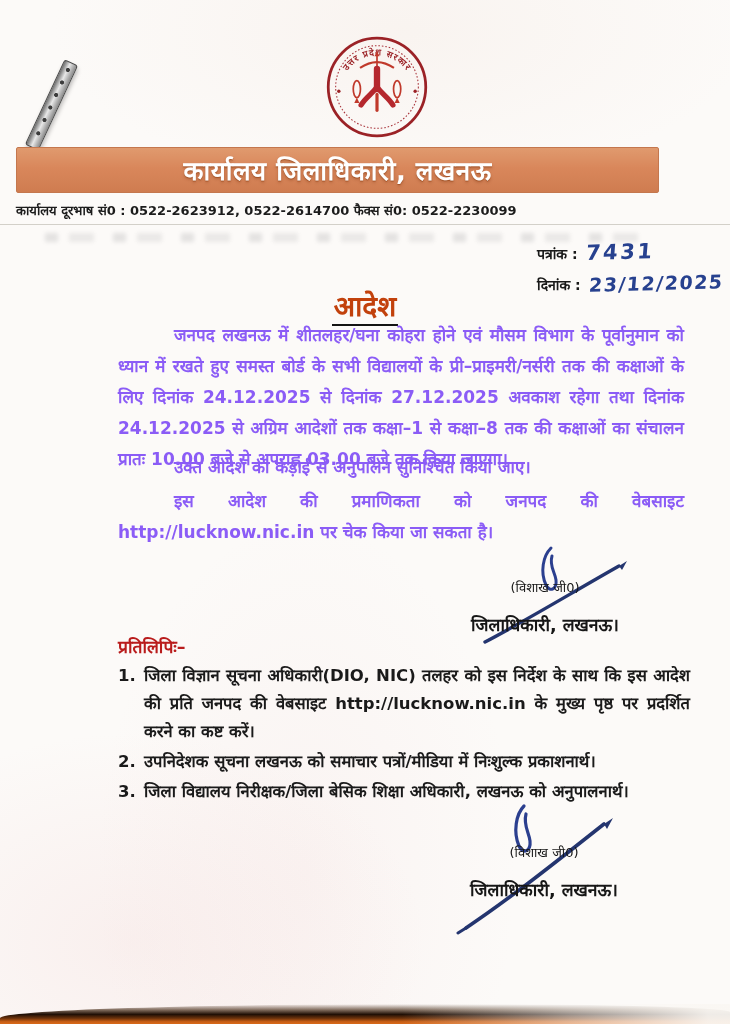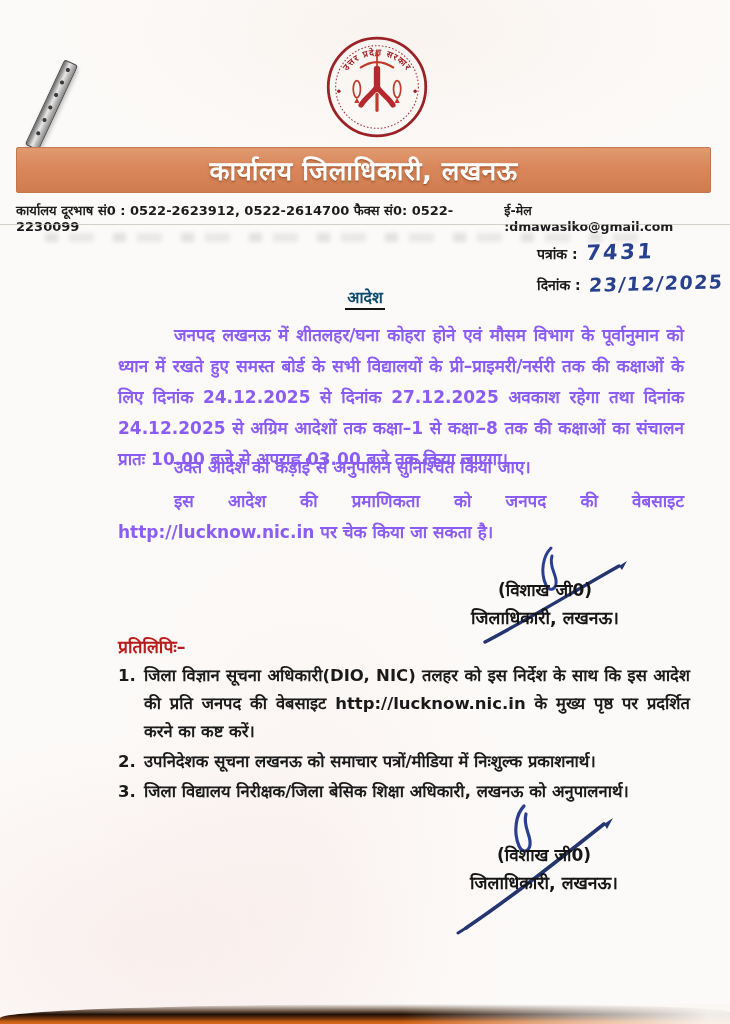--- a/index.html
+++ b/index.html
@@ -30,21 +30,21 @@
     background-image:
       radial-gradient(circle at 50% 8%,  #3c3c3c 1.7px, transparent 2.4px),
       radial-gradient(circle at 50% 23%, #3c3c3c 1.7px, transparent 2.4px),
       radial-gradient(circle at 50% 38%, #3c3c3c 1.7px, transparent 2.4px),
       radial-gradient(circle at 50% 53%, #3c3c3c 1.7px, transparent 2.4px),
       radial-gradient(circle at 50% 68%, #3c3c3c 1.7px, transparent 2.4px),
       radial-gradient(circle at 50% 84%, #3c3c3c 1.7px, transparent 2.4px);
   }
   .emblem { position:absolute; left:324px; top:34px; width:106px; height:106px; }
   .banner {
-    position:absolute; left:16px; top:147px; width:695px; height:46px;
+    position:absolute; left:16px; top:147px; width:643px; height:46px;
     background:linear-gradient(180deg,#e09a6e 0%,#d9875b 45%,#cf7c50 100%);
     border:1px solid #c4774e; border-radius:2px;
     display:flex; align-items:center; justify-content:center;
   }
   .banner-title {
     color:#fff; font-size:26px; font-weight:bold; letter-spacing:.5px;
     text-shadow:0 1px 0 rgba(150,70,25,.6), 0 2px 3px rgba(120,50,15,.35);
   }
   .contact-row {
     position:absolute; left:16px; top:201px; width:684px;
@@ -67,37 +67,37 @@
   .handwriting {
     display:inline-block; color:#27418f; font-weight:600;
     transform:rotate(-1.5deg) skewX(-6deg); letter-spacing:2.5px;
   }
   .hw-no   { font-size:21px; }
   .hw-date { font-size:19px; letter-spacing:1.5px; }
   .order-heading {
     position:absolute; left:0; top:286px; width:730px; text-align:center;
   }
   .order-heading span {
-    font-size:16px; font-weight:bold; color:#0c4a6e;
+    font-size:28px; font-weight:bold; color:#c2410c;
     border-bottom:2px solid #141414; padding:0 2px 1px;
   }
   .body-text {
     position:absolute; left:118px; width:566px;
     font-size:17px; font-weight:600; color:#8b5cf6;
     line-height:31px; text-align:justify;
   }
   .indent { text-indent:56px; }
   .p1 { top:320px; }
   .p2 { top:452px; }
   .p3 { top:486px; }
   .sig-block { position:absolute; text-align:center; color:#161616; }
   .sig-1 { left:415px; top:578px; width:260px; }
   .sig-2 { left:408px; top:843px; width:272px; }
-  .sig-name { font-size:17px; font-weight:700; }
-  .sig-desig { font-size:17.5px; font-weight:600; margin-top:4px; }
+  .sig-name { font-size:13px; font-weight:400; }
+  .sig-desig { font-size:17.5px; font-weight:600; margin-top:16px; }
   .sig-svg { position:absolute; pointer-events:none; }
   .sig-svg-1 { left:455px; top:540px; }
   .sig-svg-2 { left:432px; top:800px; }
   .copies-heading { position:absolute; left:118px; top:634px; font-size:17.5px; font-weight:bold; color:#b91c1c; }
   .copy-list { position:absolute; left:118px; top:662px; width:572px; }
   .copy-item { display:flex; gap:6px; font-size:16.5px; font-weight:600; color:#1a1a1a; line-height:28px; margin-bottom:2px; }
   .copy-no { flex:0 0 20px; }
   .copy-text { flex:1; text-align:justify; }
   .bottom-edge {
     position:absolute; left:0; bottom:0; width:730px; height:20px;
@@ -147,24 +147,20 @@
       <circle cx="86" cy="54" r="1.6" fill="#9b2226"></circle>
     </svg>
   </div>
 
   <div class="banner">
     <div class="banner-title">कार्यालय जिलाधिकारी, लखनऊ</div>
   </div>
 
   <div class="contact-row">
     <span>कार्यालय दूरभाष सं0 : 0522-2623912, 0522-2614700  फैक्स सं0: 0522-2230099</span>
-    <span class="contact-email">
-      <span class="lbl">ई-मेल</span>
-      <span class="val">:dmawaslko@gmail.com</span>
-    </span>
   </div>
 
   <div class="rule"></div>
   <div class="ghost"></div>
 
   <div class="ref-row" style="top:240px;">
     <span class="lbl">पत्रांक :</span>
     <span class="handwriting hw-no">7431</span>
   </div>
   <div class="ref-row" style="top:272px;">

